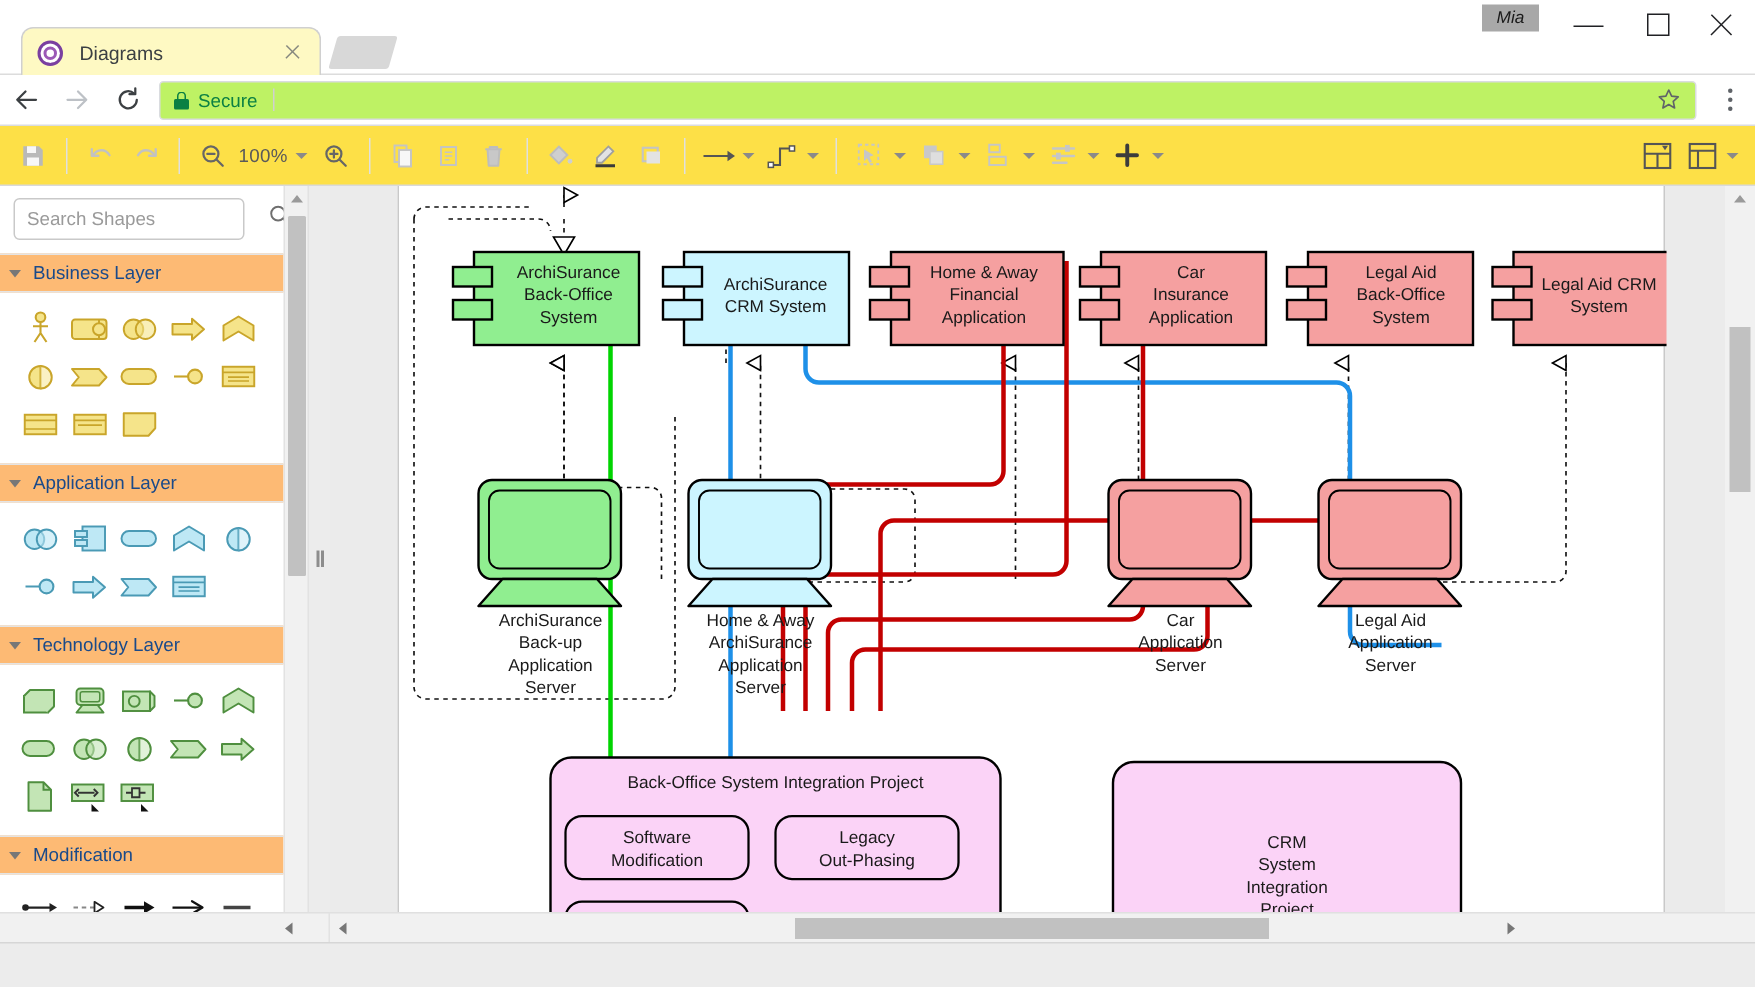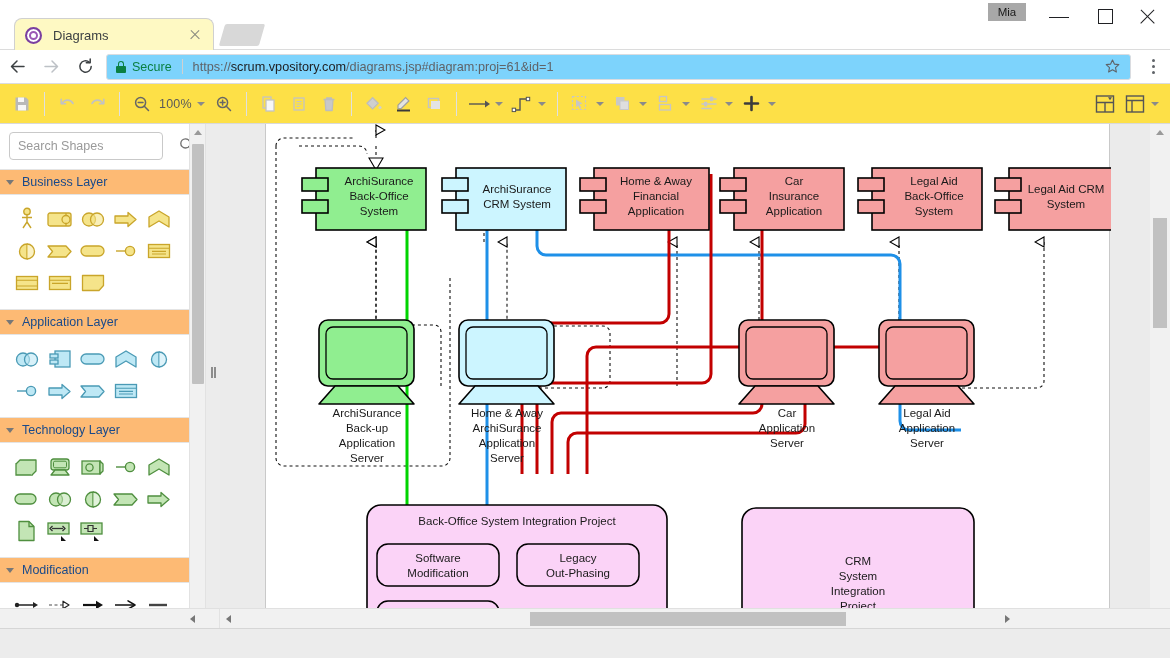--- a/index.html
+++ b/index.html
@@ -39,21 +39,21 @@
   }
   .tab-close::before { transform:rotate(45deg); }
   .tab-close::after  { transform:rotate(-45deg); }
   .newtab-skew {
     position:absolute; left:222px; top:24px; width:40px; height:22px;
     background:#d8d8d8; transform:skewX(-16deg); border-radius:2px;
   }
   .mia-badge {
     position:absolute; left:988px; top:3px; width:38px; height:18px;
     background:#a8a8a8; color:#1a1a1a; font-size:11.5px;
-    display:flex; align-items:center; justify-content:center;
+    display:flex; align-items:center; justify-content:center;font-style:italic;
   }
   .wbtn { position:absolute; top:0; width:46px; height:33px; cursor:pointer; }
   .wbtn span { position:absolute; }
   .wmin { left:1036px; }
   .wmin span { left:13px; top:17px; width:20px; height:1.4px; background:#202124; }
   .wmax { left:1083px; }
   .wmax span { left:15px; top:9px; width:15px; height:15px; border:1.4px solid #202124; }
   .wclose { left:1124px; }
   .wclose span { left:14px; top:16px; width:19px; height:1.4px; background:#202124; }
   .wclose span:nth-child(1){ transform:rotate(45deg); }
@@ -62,21 +62,21 @@
   
   .omnibar {
     position:absolute; left:0; top:50px; width:1170px; height:34px;
     background:#fff; border-bottom:1px solid #dadce0;
     display:flex; align-items:center;
   }
   .navbtn { width:34px; height:34px; display:flex; align-items:center; justify-content:center; cursor:pointer; }
   .navbtn svg { display:block; }
   .urlbox {
     flex:1 1 auto; height:26px; margin:0 9px 0 4px;
-    border:1px solid #dadce0; border-radius:3px; background:#7dd3fc;
+    border:1px solid #dadce0; border-radius:3px; background:#bef264;
     display:flex; align-items:center; padding:0 9px;
   }
   .lock { width:10px; height:12px; position:relative; flex:0 0 auto; }
   .lock .body { position:absolute; left:0; bottom:0; width:10px; height:7px; background:#0b8043; border-radius:1px; }
   .lock .shackle { position:absolute; left:2.2px; top:0; width:5.6px; height:6px; border:1.6px solid #0b8043; border-bottom:none; border-radius:3px 3px 0 0; }
   .secure-text { font-size:12.5px; color:#0b8043; margin-left:6px; }
   .url-sep { width:1px; height:15px; background:#d0d0d0; margin:0 10px; }
   .url-text { font-size:12.7px; color:#202124; white-space:nowrap; overflow:hidden; }
   .url-text .dim { color:#5f6368; }
   .star { margin-left:auto; width:17px; height:17px; flex:0 0 auto; cursor:pointer; }
@@ -240,21 +240,20 @@
           <path d="M14.2 1.9v3.9h-3.9" stroke="#3c4043" stroke-width="1.5" fill="none" stroke-linecap="round" stroke-linejoin="round"></path>
         </svg>
     </div>
     <div class="urlbox">
       <span class="lock">
           <span class="shackle"></span>
           <span class="body"></span>
         </span>
       <span class="secure-text">Secure</span>
       <span class="url-sep"></span>
-      <span class="url-text"><span class="dim">https://</span><span>scrum.vpository.com</span><span class="dim">/diagrams.jsp#diagram:proj=61&amp;id=1</span></span>
       <span class="star">
         <svg width="17" height="17" viewBox="0 0 17 17">
             <path d="M8.5 2l1.9 4.1 4.4.5-3.3 3 .9 4.4-3.9-2.3-3.9 2.3.9-4.4-3.3-3 4.4-.5z" stroke="#5f6368" stroke-width="1.1" fill="none" stroke-linejoin="round"></path>
           </svg>
       </span>
     </div>
     <div class="kebab">
         <i></i>
         <i></i>
         <i></i>

